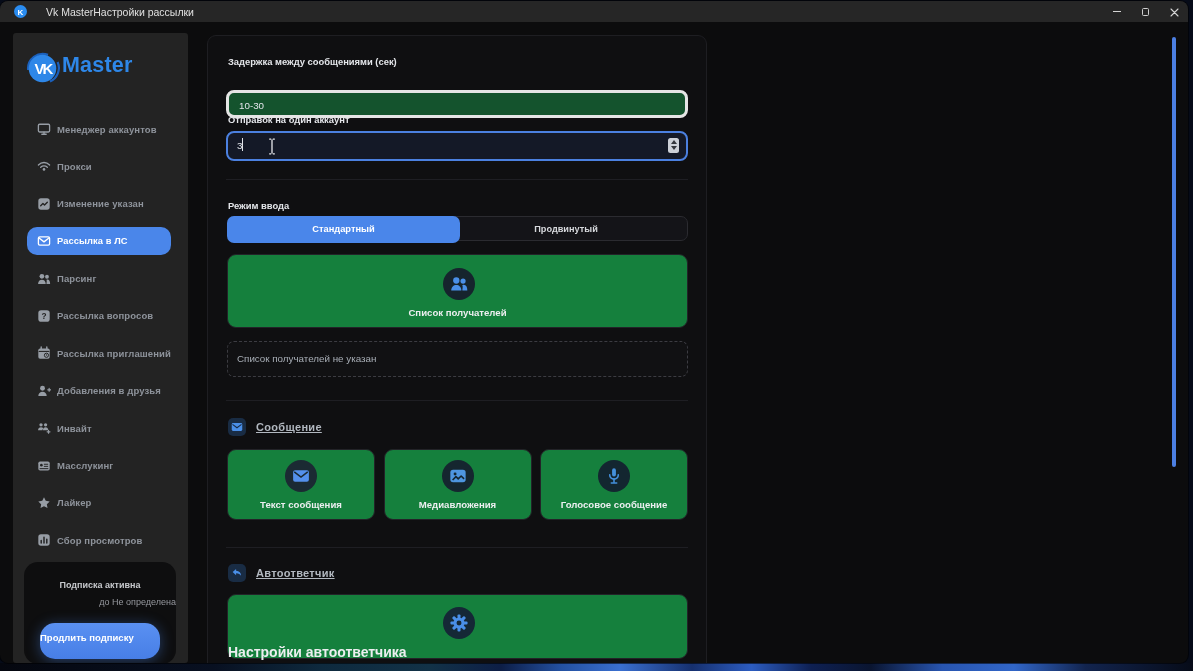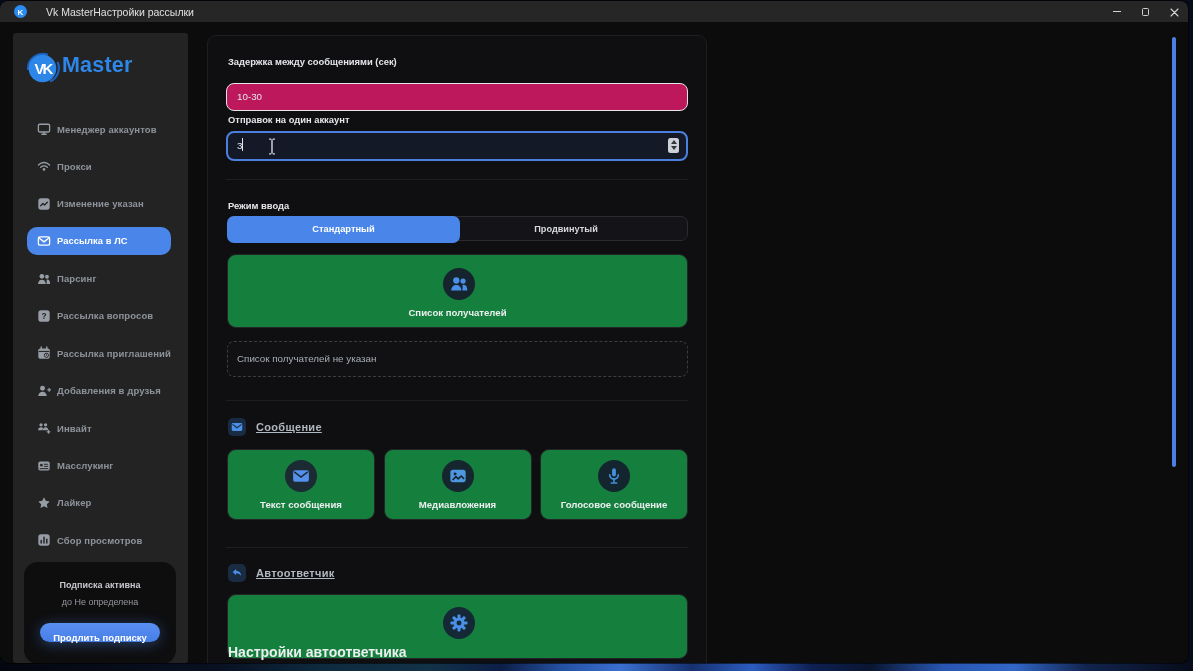--- a/index.html
+++ b/index.html
@@ -15,29 +15,29 @@
 #sidebar { position:absolute; left:13px; top:32px; width:175px; height:630px; background:#232323; border-radius:3px; }
 #logo { position:absolute; left:13px; top:19px; width:150px; height:30px; }
 #menu { position:absolute; left:0; top:82px; width:175px; }
 .mi { position:relative; height:28px; margin:0 0 9.4px 14px; width:144px; display:flex; align-items:center; border-radius:10px; }
 .mi svg { position:absolute; left:10px; width:14px; height:14px; }
 .mi span { position:absolute; left:30px; font-size:9.5px; font-weight:600; color:#8e939b; letter-spacing:.1px; white-space:nowrap; }
 .mi.active { background:#4a86ea; }
 .mi.active span { color:#fff; font-weight:700; font-size:9.3px; }
 #subbox { position:absolute; left:11px; top:529px; width:152px; height:102px; background:#0e0e0f; border-radius:14px; }
 #subbox .s1 { position:absolute; top:18px; width:100%; text-align:center; font-size:9px; font-weight:600; color:#c6c8cc; }
-#subbox .s2 { position:absolute; top:35px; width:100%; text-align:center; font-size:9px; color:#96989e; }
-#subbtn { position:absolute; left:16px; top:61px; width:120px; height:19px; border-radius:15px;
+#subbox .s2 { position:absolute; top:35px; width:100%; text-align:right; font-size:9px; color:#96989e; }
+#subbtn { position:absolute; left:16px; top:61px; width:120px; height:36px; border-radius:15px;
   background:linear-gradient(180deg,#5a90f2,#477ee6); box-shadow:0 2px 14px rgba(74,134,234,.42);
-  color:#fff; font-size:9.5px; font-weight:700; text-align:center; line-height:29px; }
+  color:#fff; font-size:9.5px; font-weight:700; line-height:29px; }
 #panel { position:absolute; left:207px; top:34px; width:500px; height:640px; background:#0f0f11;
   border:1px solid #1e1e22; border-radius:9px; }
 .lbl { position:absolute; left:20px; font-size:9.4px; font-weight:700; color:#e4e6ea; }
 .inp { position:absolute; left:18px; width:462px; border-radius:8px; font-size:9.8px; color:#e2e5ea; }
-#inp1 { top:47px; height:28px; background:#be185d; border:1px solid #e5e5e5; line-height:26px; padding-left:10px; }
+#inp1 { top:54px; height:28px; background:#14532d; border:3px solid #e5e5e5; line-height:26px; padding-left:10px; }
 #inp2 { top:94.5px; height:30px; background:#141927; border:2px solid #4b80e0; line-height:26px; padding-left:9px; }
 .sep { position:absolute; left:18px; width:462px; height:1px; background:#1e1e23; }
 #tabs { position:absolute; left:19px; top:180px; width:461px; height:25px; background:#141418; border:1px solid #2b2b30; border-radius:7px; }
 #tabact { position:absolute; left:-1px; top:-1px; width:233px; height:26.5px; background:#4a86ea; border-radius:7px;
   color:#fff; font-size:9.3px; font-weight:700; text-align:center; line-height:27px; }
 #tabinact { position:absolute; right:8px; top:0; width:226px; height:25px; color:#d6d8dc; font-size:9.2px; font-weight:700; text-align:center; line-height:24px; }
 .card { position:absolute; background:#15803d; border:1px solid #232328; border-radius:9px; }
 .circ { border-radius:50%; display:flex; align-items:center; justify-content:center; }
 #bigcard { left:19px; top:218px; width:461px; height:74px; }
 #bigcard .circ { position:absolute; left:214.5px; top:12.5px; width:32px; height:32px; background:#16242d; }

